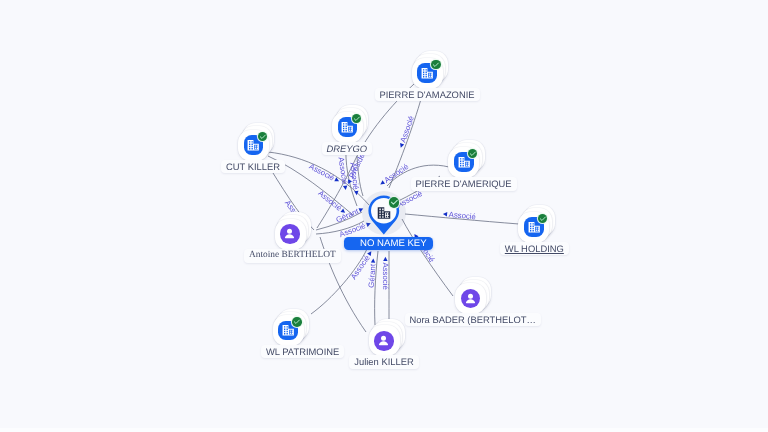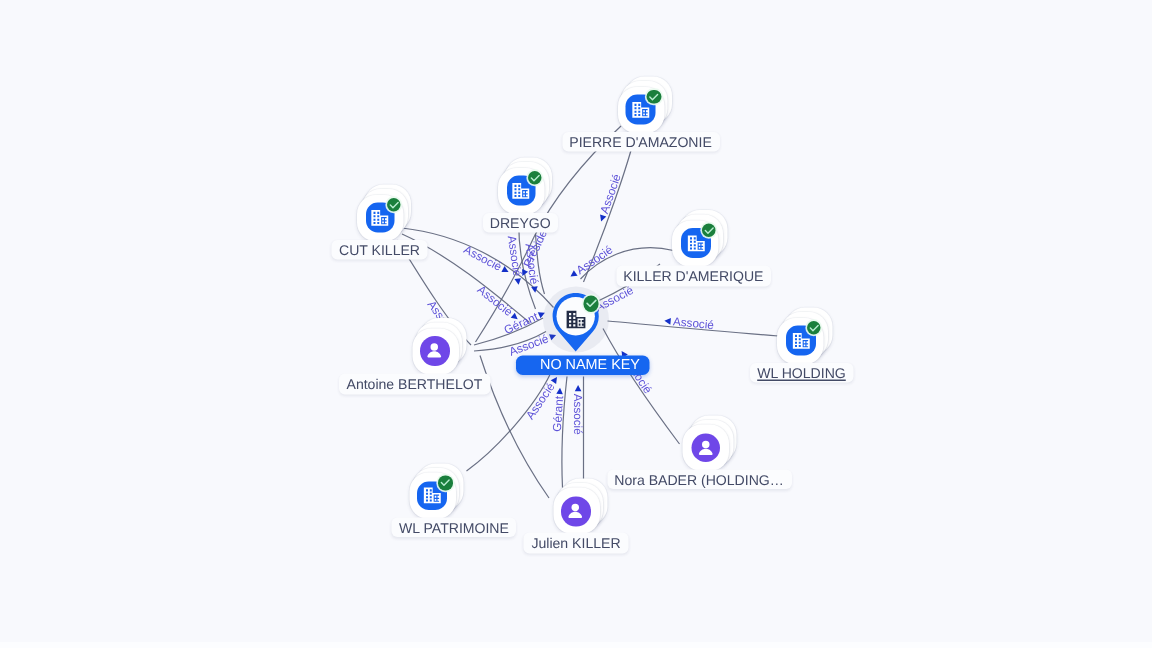--- a/index.html
+++ b/index.html
@@ -136,21 +136,21 @@
         <div style="position: absolute; left: 337.7px; top: 117.2px; width: 19.6px; height: 19.6px; border-radius: 7.8px; background: rgb(21, 101, 240); display: flex; align-items: center; justify-content: center;">
           <svg width="14.4" height="14.4" viewBox="0 0 24 24">
             <path d="M2.6 3.2h9.8v6.3h9v11.3H2.6V3.2zM5 5.4v2.3h2.2V5.4H5zm4.2 0v2.3h2.2V5.4H9.2zM5 9.2v2.3h2.2V9.2H5zm4.2 0v2.3h2.2V9.2H9.2zM5 13v2.3h2.2V13H5zm4.2 0v2.3h2.2V13H9.2zM5 16.8v2.2h2.2v-2.2H5zm4.2 0v2.2h2.2v-2.2H9.2zM13.5 11.1v8.1h6.1v-8.1h-6.1zm1.2 1.4h1.8v2.2h-1.8v-2.2zm3.1 0h1.8v2.2h-1.8v-2.2zm-3.1 3.5h1.8v2.2h-1.8v-2.2zm3.1 0h1.8v2.2h-1.8v-2.2z" fill="#fff" fill-rule="evenodd"></path>
           </svg>
         </div>
         <div style="position: absolute; left: 351.6px; top: 113.8px; width: 9.6px; height: 9.6px; border-radius: 50%; background: rgb(26, 127, 60); box-shadow: rgba(232, 250, 238, 0.92) 0px 0px 0px 1.1px; display: flex; align-items: center; justify-content: center; z-index: 4;">
           <svg width="7.6" height="7.6" viewBox="0 0 24 24">
             <path d="M20.2 6.4L9.4 17.2 3.9 11.8" fill="none" stroke="#b9ecd0" stroke-width="3" stroke-linecap="round" stroke-linejoin="round"></path>
           </svg>
         </div>
-        <div class="lbl" style="left: 321.5px; top: 141.6px;">DREYGO</div>
+        <div class="lbl" style="left: 321.5px; top: 141.6px; font-style: italic;">DREYGO</div>
       </div>
       <div class="node">
         <div class="stackcard" style="left: 243.4px; top: 123.1px; width: 31px; height: 31px; border-radius: 12.6px; box-shadow: rgba(50, 60, 100, 0.14) 0px 1px 2.5px, rgba(60, 70, 110, 0.055) 0px 0px 0px 0.55px;"></div>
         <div class="stackcard" style="left: 240.7px; top: 126.3px; width: 31px; height: 31px; border-radius: 12.6px; box-shadow: rgba(50, 60, 100, 0.14) 0px 1px 2.5px, rgba(60, 70, 110, 0.055) 0px 0px 0px 0.55px;"></div>
         <div class="stackcard" style="left: 238px; top: 129.5px; width: 31px; height: 31px; border-radius: 12.6px; box-shadow: rgba(50, 60, 100, 0.14) 0px 1px 2.5px, rgba(60, 70, 110, 0.055) 0px 0px 0px 0.55px;"></div>
         <div style="position: absolute; left: 243.7px; top: 135.2px; width: 19.6px; height: 19.6px; border-radius: 7.8px; background: rgb(21, 101, 240); display: flex; align-items: center; justify-content: center;">
           <svg width="14.4" height="14.4" viewBox="0 0 24 24">
             <path d="M2.6 3.2h9.8v6.3h9v11.3H2.6V3.2zM5 5.4v2.3h2.2V5.4H5zm4.2 0v2.3h2.2V5.4H9.2zM5 9.2v2.3h2.2V9.2H5zm4.2 0v2.3h2.2V9.2H9.2zM5 13v2.3h2.2V13H5zm4.2 0v2.3h2.2V13H9.2zM5 16.8v2.2h2.2v-2.2H5zm4.2 0v2.2h2.2v-2.2H9.2zM13.5 11.1v8.1h6.1v-8.1h-6.1zm1.2 1.4h1.8v2.2h-1.8v-2.2zm3.1 0h1.8v2.2h-1.8v-2.2zm-3.1 3.5h1.8v2.2h-1.8v-2.2zm3.1 0h1.8v2.2h-1.8v-2.2z" fill="#fff" fill-rule="evenodd"></path>
           </svg>
         </div>
@@ -168,21 +168,21 @@
         <div style="position: absolute; left: 454px; top: 152.2px; width: 19.6px; height: 19.6px; border-radius: 7.8px; background: rgb(21, 101, 240); display: flex; align-items: center; justify-content: center;">
           <svg width="14.4" height="14.4" viewBox="0 0 24 24">
             <path d="M2.6 3.2h9.8v6.3h9v11.3H2.6V3.2zM5 5.4v2.3h2.2V5.4H5zm4.2 0v2.3h2.2V5.4H9.2zM5 9.2v2.3h2.2V9.2H5zm4.2 0v2.3h2.2V9.2H9.2zM5 13v2.3h2.2V13H5zm4.2 0v2.3h2.2V13H9.2zM5 16.8v2.2h2.2v-2.2H5zm4.2 0v2.2h2.2v-2.2H9.2zM13.5 11.1v8.1h6.1v-8.1h-6.1zm1.2 1.4h1.8v2.2h-1.8v-2.2zm3.1 0h1.8v2.2h-1.8v-2.2zm-3.1 3.5h1.8v2.2h-1.8v-2.2zm3.1 0h1.8v2.2h-1.8v-2.2z" fill="#fff" fill-rule="evenodd"></path>
           </svg>
         </div>
         <div style="position: absolute; left: 467.9px; top: 148.8px; width: 9.6px; height: 9.6px; border-radius: 50%; background: rgb(26, 127, 60); box-shadow: rgba(232, 250, 238, 0.92) 0px 0px 0px 1.1px; display: flex; align-items: center; justify-content: center; z-index: 4;">
           <svg width="7.6" height="7.6" viewBox="0 0 24 24">
             <path d="M20.2 6.4L9.4 17.2 3.9 11.8" fill="none" stroke="#b9ecd0" stroke-width="3" stroke-linecap="round" stroke-linejoin="round"></path>
           </svg>
         </div>
-        <div class="lbl" style="left: 410.5px; top: 177px;">KILLER D'AMERIQUE</div>
+        <div class="lbl" style="left: 410.5px; top: 177px;">PIERRE D'AMERIQUE</div>
       </div>
       <div class="node">
         <div style="position: absolute; left: 362px; top: 190.5px; width: 44px; height: 44px; border-radius: 50%; background: rgba(125, 135, 162, 0.114);"></div>
         <svg width="31.6" height="40.4" viewBox="0 0 31.6 40.4" style="position: absolute; left: 368.2px; top: 195.4px;">
           <path d="M15.8 0.4C7.3 0.4 0.4 7.3 0.4 15.8c0 3.9 1.5 7.5 3.9 10.2L15.8 39.4l11.5-13.4c2.4-2.7 3.9-6.3 3.9-10.2C31.2 7.3 24.3 0.4 15.8 0.4z" fill="#1666f0"></path>
           <circle cx="15.8" cy="15.8" r="12.8" fill="#fbfcfe"></circle>
         </svg>
         <div style="position: absolute; left: 376.3px; top: 204.9px; width: 16px; height: 16px; display: flex; align-items: center; justify-content: center;">
           <svg width="16" height="16" viewBox="0 0 24 24">
             <path d="M2.6 3.2h9.8v6.3h9v11.3H2.6V3.2zM5 5.4v2.3h2.2V5.4H5zm4.2 0v2.3h2.2V5.4H9.2zM5 9.2v2.3h2.2V9.2H5zm4.2 0v2.3h2.2V9.2H9.2zM5 13v2.3h2.2V13H5zm4.2 0v2.3h2.2V13H9.2zM5 16.8v2.2h2.2v-2.2H5zm4.2 0v2.2h2.2v-2.2H9.2zM13.5 11.1v8.1h6.1v-8.1h-6.1zm1.2 1.4h1.8v2.2h-1.8v-2.2zm3.1 0h1.8v2.2h-1.8v-2.2zm-3.1 3.5h1.8v2.2h-1.8v-2.2zm3.1 0h1.8v2.2h-1.8v-2.2z" fill="#222b45" fill-rule="evenodd"></path>
@@ -214,33 +214,33 @@
       <div class="node">
         <div class="stackcard" style="left: 279.9px; top: 212.1px; width: 31px; height: 31px; border-radius: 12.6px; box-shadow: rgba(50, 60, 100, 0.14) 0px 1px 2.5px, rgba(60, 70, 110, 0.055) 0px 0px 0px 0.55px;"></div>
         <div class="stackcard" style="left: 277.2px; top: 215.3px; width: 31px; height: 31px; border-radius: 12.6px; box-shadow: rgba(50, 60, 100, 0.14) 0px 1px 2.5px, rgba(60, 70, 110, 0.055) 0px 0px 0px 0.55px;"></div>
         <div class="stackcard" style="left: 274.5px; top: 218.5px; width: 31px; height: 31px; border-radius: 12.6px; box-shadow: rgba(50, 60, 100, 0.14) 0px 1px 2.5px, rgba(60, 70, 110, 0.055) 0px 0px 0px 0.55px;"></div>
         <div style="position: absolute; left: 280.2px; top: 224.2px; width: 19.6px; height: 19.6px; border-radius: 50%; background: rgb(111, 71, 232); display: flex; align-items: center; justify-content: center;">
           <svg width="15" height="15" viewBox="0 0 24 24">
             <circle cx="12" cy="8.4" r="4" fill="#fff"></circle>
             <path d="M12 13.1c-3.5 0-6.4 2.3-7.3 5.4-.2.6.3 1.1.9 1.1h12.8c.6 0 1.1-.5.9-1.1-.9-3.1-3.8-5.4-7.3-5.4z" fill="#fff"></path>
           </svg>
         </div>
-        <div class="lbl" style="left: 226px; top: 249.1px;">Antoine BERTHELOT</div>
+        <div class="lbl" style="left: 244px; top: 249.1px; font-family: Liberation Serif, serif;">Antoine BERTHELOT</div>
       </div>
       <div class="node">
         <div class="stackcard" style="left: 460.3px; top: 276.6px; width: 31px; height: 31px; border-radius: 12.6px; box-shadow: rgba(50, 60, 100, 0.14) 0px 1px 2.5px, rgba(60, 70, 110, 0.055) 0px 0px 0px 0.55px;"></div>
         <div class="stackcard" style="left: 457.6px; top: 279.8px; width: 31px; height: 31px; border-radius: 12.6px; box-shadow: rgba(50, 60, 100, 0.14) 0px 1px 2.5px, rgba(60, 70, 110, 0.055) 0px 0px 0px 0.55px;"></div>
         <div class="stackcard" style="left: 454.9px; top: 283px; width: 31px; height: 31px; border-radius: 12.6px; box-shadow: rgba(50, 60, 100, 0.14) 0px 1px 2.5px, rgba(60, 70, 110, 0.055) 0px 0px 0px 0.55px;"></div>
         <div style="position: absolute; left: 460.6px; top: 288.7px; width: 19.6px; height: 19.6px; border-radius: 50%; background: rgb(111, 71, 232); display: flex; align-items: center; justify-content: center;">
           <svg width="15" height="15" viewBox="0 0 24 24">
             <circle cx="12" cy="8.4" r="4" fill="#fff"></circle>
             <path d="M12 13.1c-3.5 0-6.4 2.3-7.3 5.4-.2.6.3 1.1.9 1.1h12.8c.6 0 1.1-.5.9-1.1-.9-3.1-3.8-5.4-7.3-5.4z" fill="#fff"></path>
           </svg>
         </div>
-        <div class="lbl" style="left: 404.5px; top: 312.8px;">Nora BADER (HOLDING…</div>
+        <div class="lbl" style="left: 404.5px; top: 312.8px;">Nora BADER (BERTHELOT…</div>
       </div>
       <div class="node">
         <div class="stackcard" style="left: 277.9px; top: 308.6px; width: 31px; height: 31px; border-radius: 12.6px; box-shadow: rgba(50, 60, 100, 0.14) 0px 1px 2.5px, rgba(60, 70, 110, 0.055) 0px 0px 0px 0.55px;"></div>
         <div class="stackcard" style="left: 275.2px; top: 311.8px; width: 31px; height: 31px; border-radius: 12.6px; box-shadow: rgba(50, 60, 100, 0.14) 0px 1px 2.5px, rgba(60, 70, 110, 0.055) 0px 0px 0px 0.55px;"></div>
         <div class="stackcard" style="left: 272.5px; top: 315px; width: 31px; height: 31px; border-radius: 12.6px; box-shadow: rgba(50, 60, 100, 0.14) 0px 1px 2.5px, rgba(60, 70, 110, 0.055) 0px 0px 0px 0.55px;"></div>
         <div style="position: absolute; left: 278.2px; top: 320.7px; width: 19.6px; height: 19.6px; border-radius: 7.8px; background: rgb(21, 101, 240); display: flex; align-items: center; justify-content: center;">
           <svg width="14.4" height="14.4" viewBox="0 0 24 24">
             <path d="M2.6 3.2h9.8v6.3h9v11.3H2.6V3.2zM5 5.4v2.3h2.2V5.4H5zm4.2 0v2.3h2.2V5.4H9.2zM5 9.2v2.3h2.2V9.2H5zm4.2 0v2.3h2.2V9.2H9.2zM5 13v2.3h2.2V13H5zm4.2 0v2.3h2.2V13H9.2zM5 16.8v2.2h2.2v-2.2H5zm4.2 0v2.2h2.2v-2.2H9.2zM13.5 11.1v8.1h6.1v-8.1h-6.1zm1.2 1.4h1.8v2.2h-1.8v-2.2zm3.1 0h1.8v2.2h-1.8v-2.2zm-3.1 3.5h1.8v2.2h-1.8v-2.2zm3.1 0h1.8v2.2h-1.8v-2.2z" fill="#fff" fill-rule="evenodd"></path>
           </svg>
         </div>

